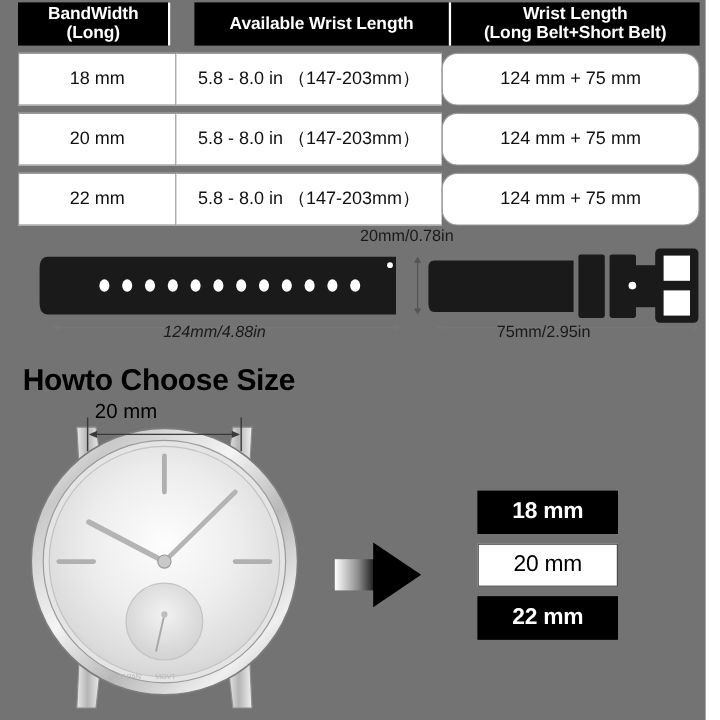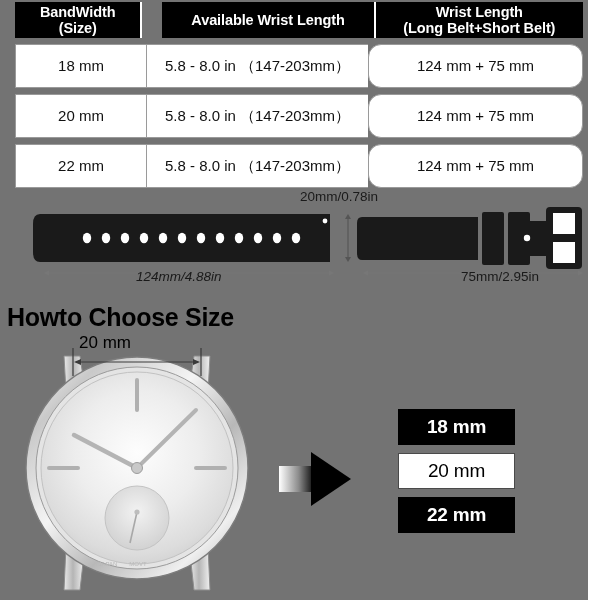--- a/index.html
+++ b/index.html
@@ -70,26 +70,26 @@
   .body-row .col-c { border-left: 1.5px solid #9a9a9a; border-radius: 13px; }
   .body-row .col-a { border-right: 1.5px solid #9a9a9a; }
   .dim-label {
     position: absolute;
     font-size: 13.5px;
     color: #1a1a1a;
     white-space: nowrap;
   }
   #label-20mm { left: 300px; top: 189px; }
   #label-124  { left: 136px; top: 269px; font-style: italic; }
-  #label-75   { left: 414px; top: 269px; margin-left: 47px; }
+  #label-75   { left: 414px; top: 269px; }
 
   
   #howto-title {
     position: absolute;
-    left: 7px;
+    left: 19px;
     top: 303px;
     font-size: 25px;
     font-weight: 700;
     color: #000000;
     letter-spacing: -0.3px;
   }
   #watch-dim-label {
     position: absolute;
     left: 79px;
     top: 333px;
@@ -147,21 +147,21 @@
 <body>
 
 <div id="page">
 
   <div id="size-table">
 
     <div class="trow header-row">
       <div class="tcell col-a">
         <div class="hdr-2line">
           <span>BandWidth</span>
-          <span>(Size)</span>
+          <span>(Long)</span>
         </div>
       </div>
       <div class="tcell col-b">
         <div class="hdr-2line">
           <span>Available Wrist Length</span>
         </div>
       </div>
       <div class="tcell col-c">
         <div class="hdr-2line">
           <span>Wrist Length</span>

